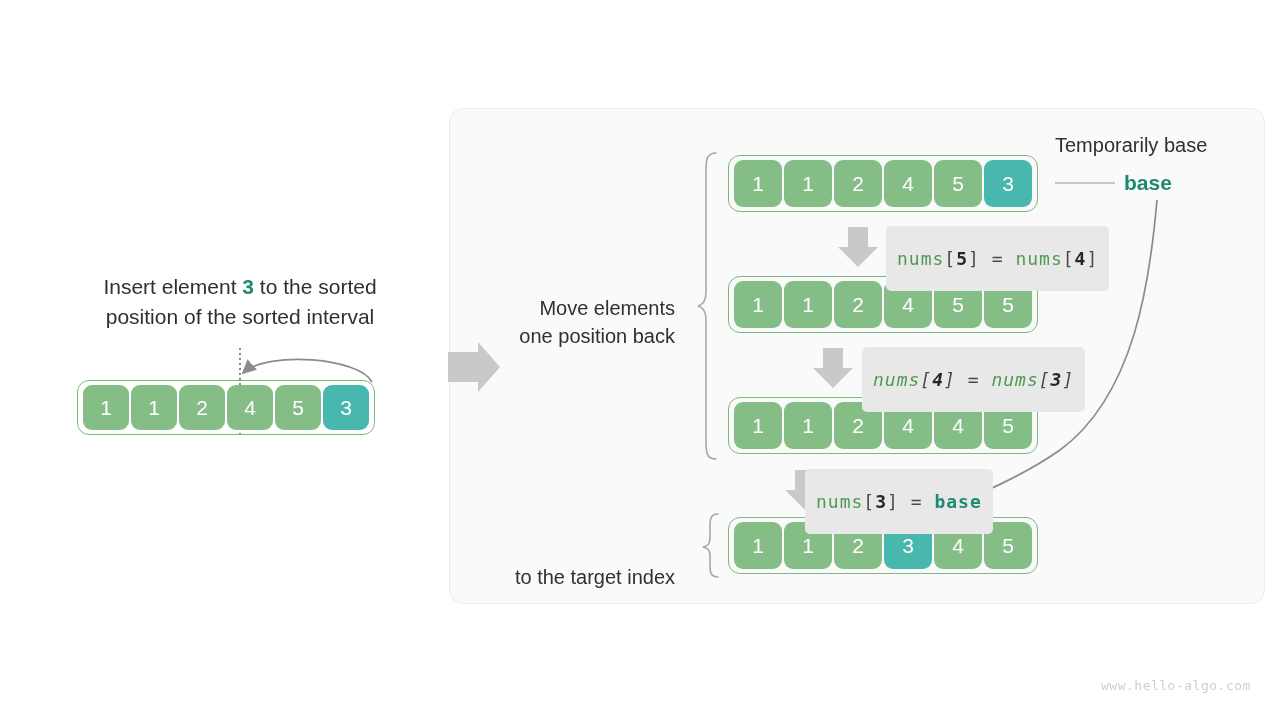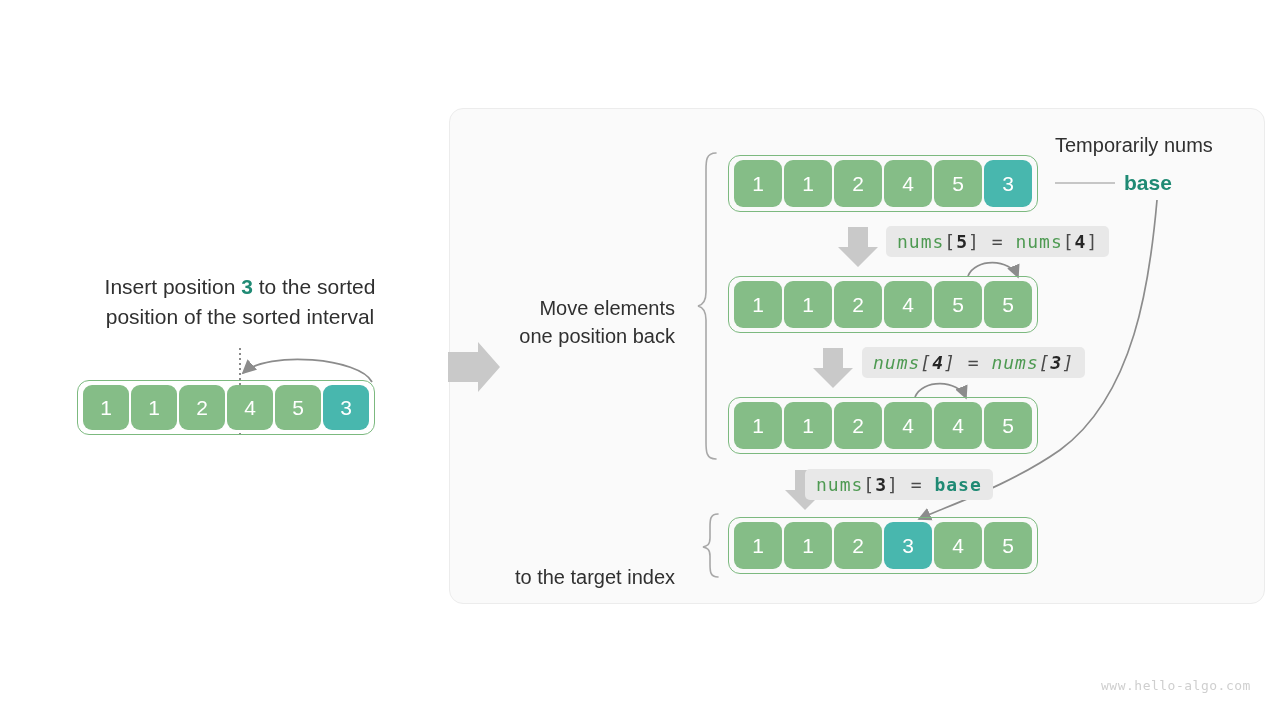--- a/index.html
+++ b/index.html
@@ -115,21 +115,21 @@
     top: 171px;
     font-size: 21px;
     font-weight: bold;
     color: #1f8a74;
   }
 
   
   .code-chip {
     background: #e8e8e8;
     border-radius: 5px;
-    padding: 5px 11px;
+    padding: 22px 11px;
     font-family: "DejaVu Sans Mono", monospace;
     font-size: 18px;
     letter-spacing: 1px;
     color: #3a3a3a;
     white-space: nowrap;
   }
   .code-chip .fn { color: #4e9a52; }
   .code-chip .idx { color: #262626; font-weight: bold; }
   .code-chip .br { color: #4a4a4a; }
   .code-chip .eq { color: #4a4a4a; }
@@ -188,36 +188,36 @@
   <path d="M968,276 C975,258 1010,258 1018,277" fill="none" stroke="#8c8c8c" stroke-width="1.7" marker-end="url(#ah)"></path>
 
   <path d="M915,397 C922,379 958,379 966,398" fill="none" stroke="#8c8c8c" stroke-width="1.7" marker-end="url(#ah)"></path>
 
   <path d="M848,227 L868,227 L868,247 L878,247 L858,267 L838,247 L848,247 z" fill="#c9c9c9"></path>
   <path d="M823,348 L843,348 L843,368 L853,368 L833,388 L813,368 L823,368 z" fill="#c9c9c9"></path>
   <path d="M795,470 L815,470 L815,490 L825,490 L805,510 L785,490 L795,490 z" fill="#c9c9c9"></path>
 </svg>
 
 <div id="left-caption" class="abs">
-  <span>Insert position </span><span class="hl">3</span><span> to the sorted</span><br>
+  <span>Insert element </span><span class="hl">3</span><span> to the sorted</span><br>
   <span>position of the sorted interval</span>
 </div>
 
 <div id="left-array" class="array abs">
     <div class="cell">1</div>
     <div class="cell">1</div>
     <div class="cell">2</div>
     <div class="cell">4</div>
     <div class="cell">5</div>
     <div class="cell teal">3</div>
   </div>
 
 <div id="label-move" class="side-label abs"><span>Move elements</span><br><span>one position back</span></div>
 <div id="label-assign" class="side-label abs"><br><span>to the target index</span></div>
-<div id="label-temp" class="abs">Temporarily nums</div>
+<div id="label-temp" class="abs">Temporarily base</div>
 <div id="label-base" class="abs">base</div>
 
 <div class="array r-array abs" id="r-array-0" style="left:728px; top:155px;">
     <div class="cell">1</div>
     <div class="cell">1</div>
     <div class="cell">2</div>
     <div class="cell">4</div>
     <div class="cell">5</div>
     <div class="cell teal">3</div>
   </div>

